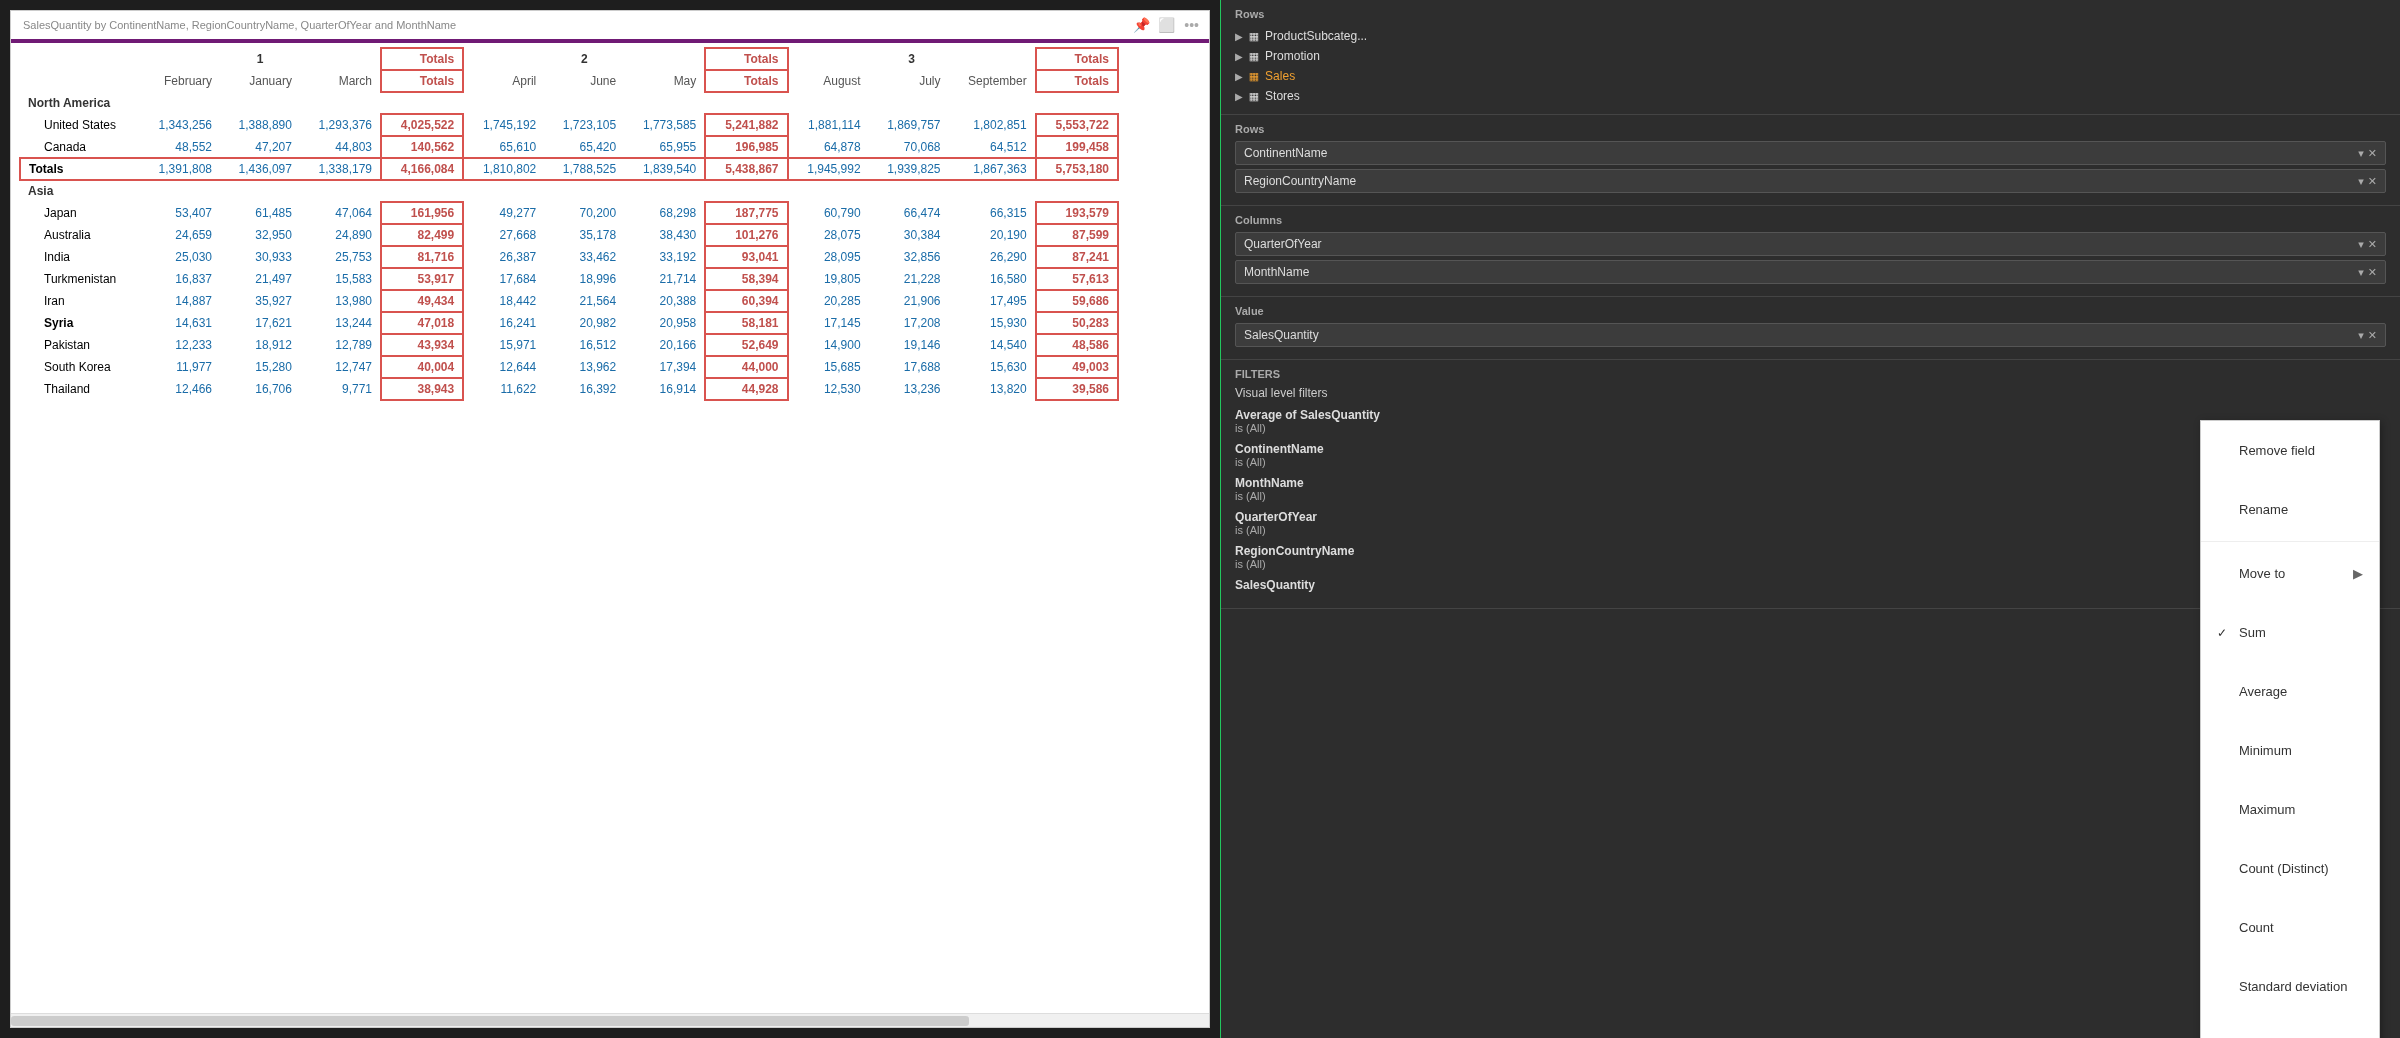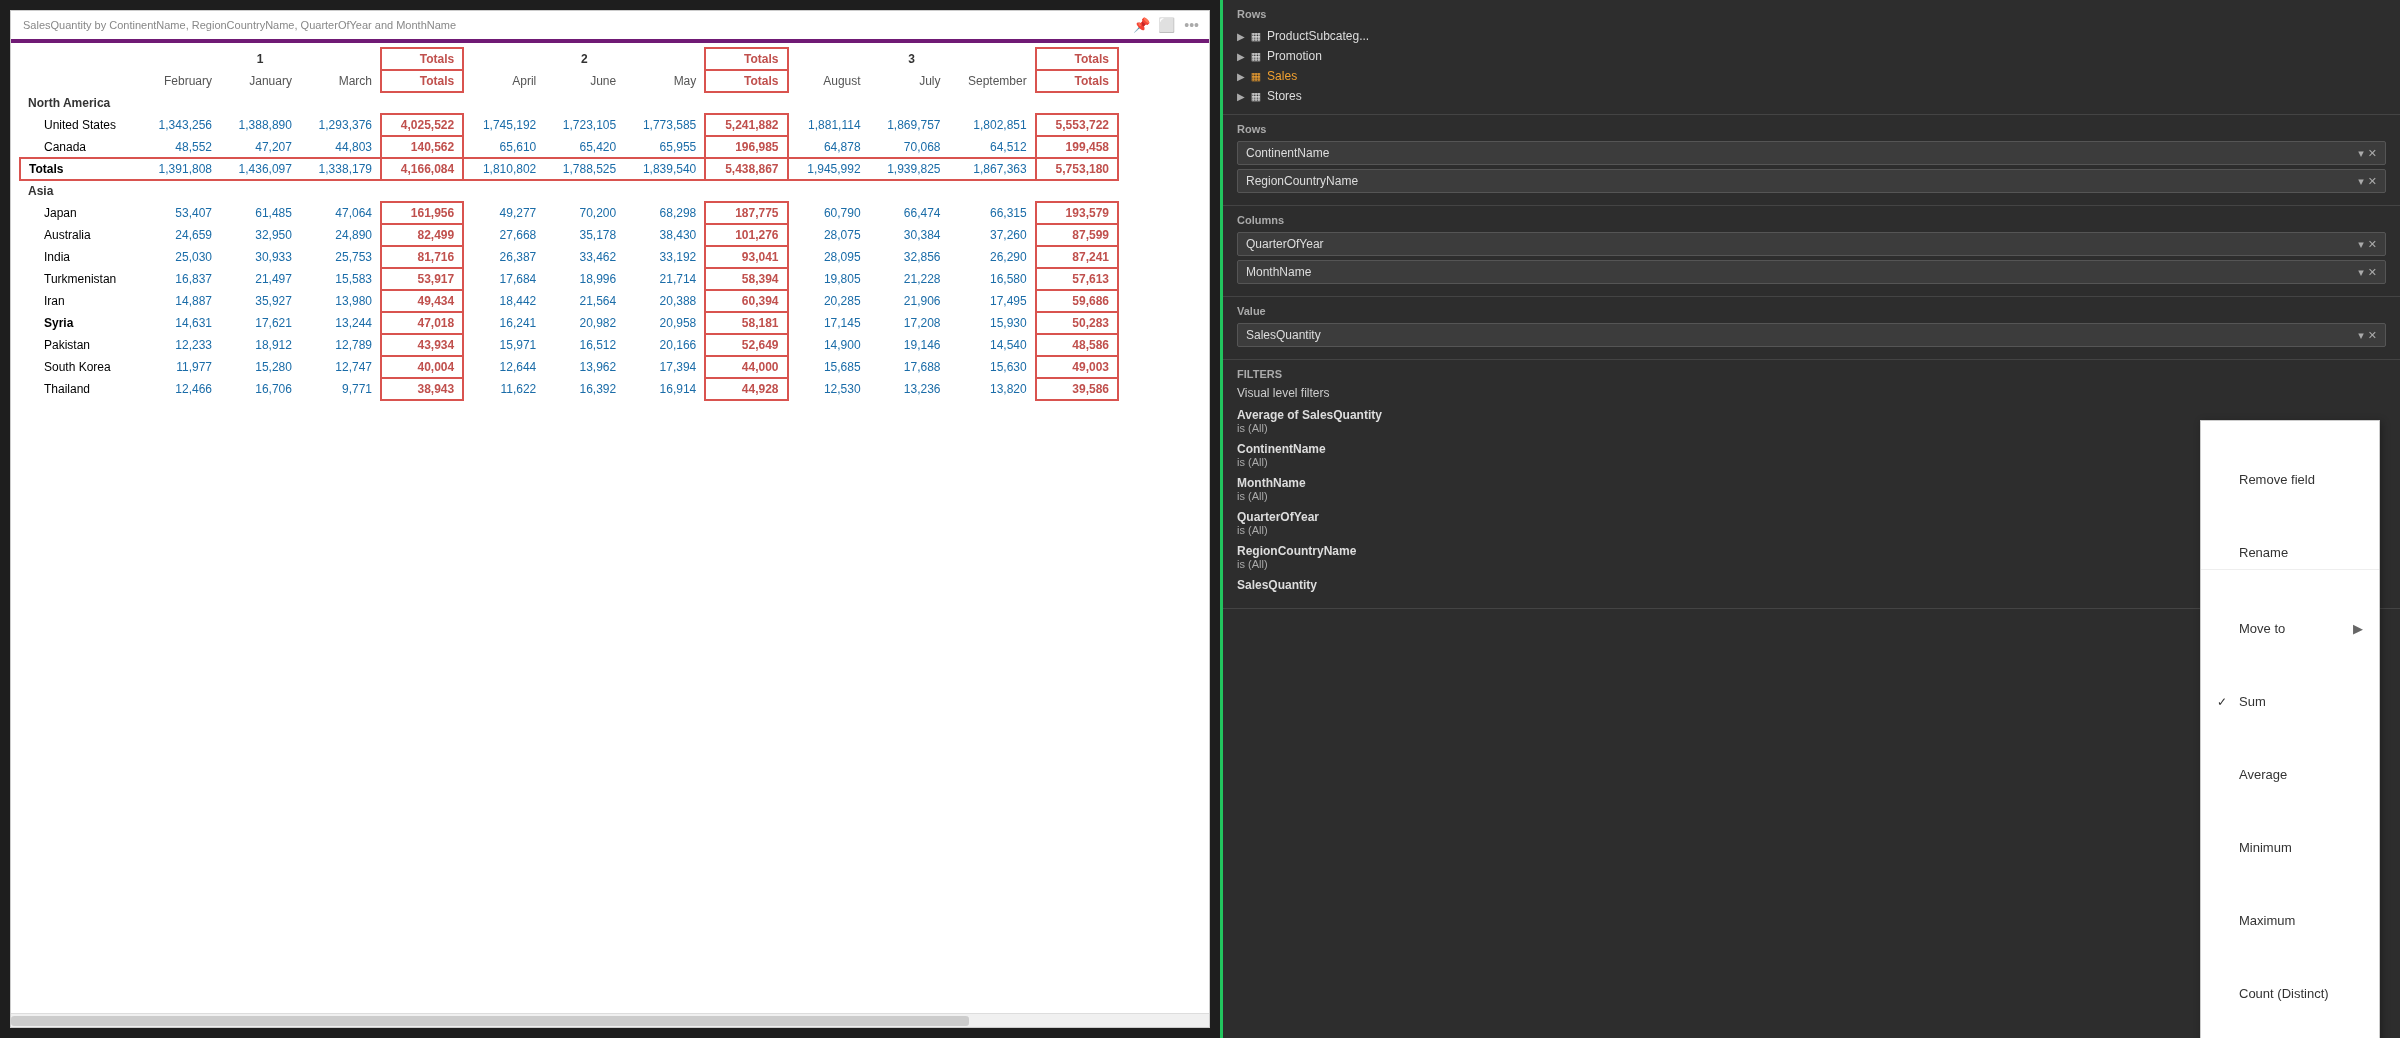--- a/index.html
+++ b/index.html
@@ -131,21 +131,21 @@
       background: #ccc;
       border-radius: 3px;
     }
 
     
     .sidebar {
       flex: 1;
       background: #2d2d2d;
       display: flex;
       flex-direction: column;
-      border-left: 3px solid #22c55e;
+      border-left: 1px solid #22c55e;
     }
 
     .sidebar-section {
       padding: 8px 14px;
       border-bottom: 1px solid #444;
     }
 
     .sidebar-section-title {
       color: #aaa;
       font-size: 11px;
@@ -228,28 +228,27 @@
       right: 20px;
       top: 420px;
       background: #fff;
       border: 1px solid #ccc;
       box-shadow: 2px 2px 8px rgba(0,0,0,0.3);
       z-index: 100;
       min-width: 180px;
     }
 
     .context-menu-item {
-      padding: 7px 16px;
+      padding: 22px 16px;
       font-size: 13px;
       color: #333;
       cursor: pointer;
       display: flex;
       align-items: center;
       gap: 8px;
-      margin-top: 44px;
     }
 
     .context-menu-item .check {
       color: #333;
       font-size: 12px;
       width: 14px;
     }
 
     .context-menu-item .arrow-right {
       margin-left: auto;
@@ -394,21 +393,21 @@
             <td class="data-cell">24,659</td>
             <td class="data-cell">32,950</td>
             <td class="data-cell">24,890</td>
             <td class="totals-col">82,499</td>
             <td class="data-cell">27,668</td>
             <td class="data-cell">35,178</td>
             <td class="data-cell">38,430</td>
             <td class="totals-col">101,276</td>
             <td class="data-cell">28,075</td>
             <td class="data-cell">30,384</td>
-            <td class="data-cell">37,260</td>
+            <td class="data-cell">20,190</td>
             <td class="totals-col">87,599</td>
           </tr>
           <tr>
             <td style="padding-left: 24px;">India</td>
             <td class="data-cell">25,030</td>
             <td class="data-cell">30,933</td>
             <td class="data-cell">25,753</td>
             <td class="totals-col">81,716</td>
             <td class="data-cell">26,387</td>
             <td class="data-cell">33,462</td>

